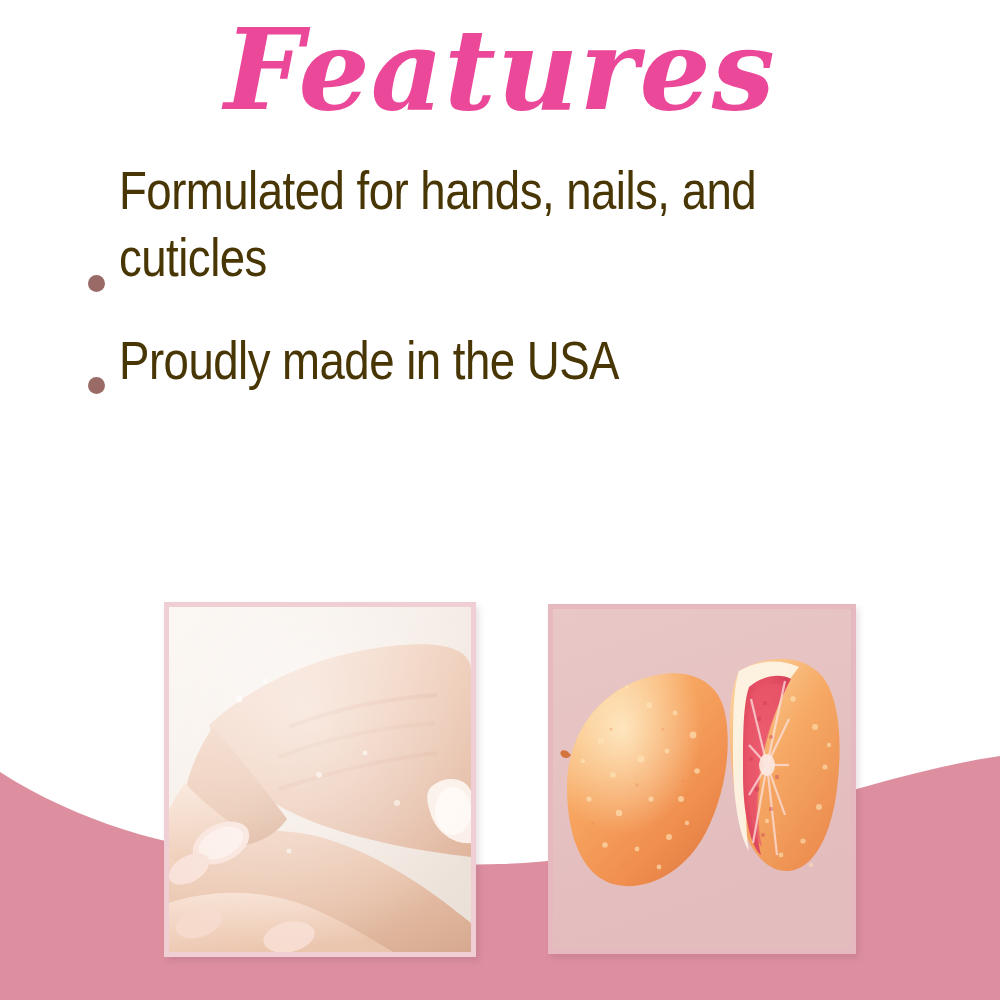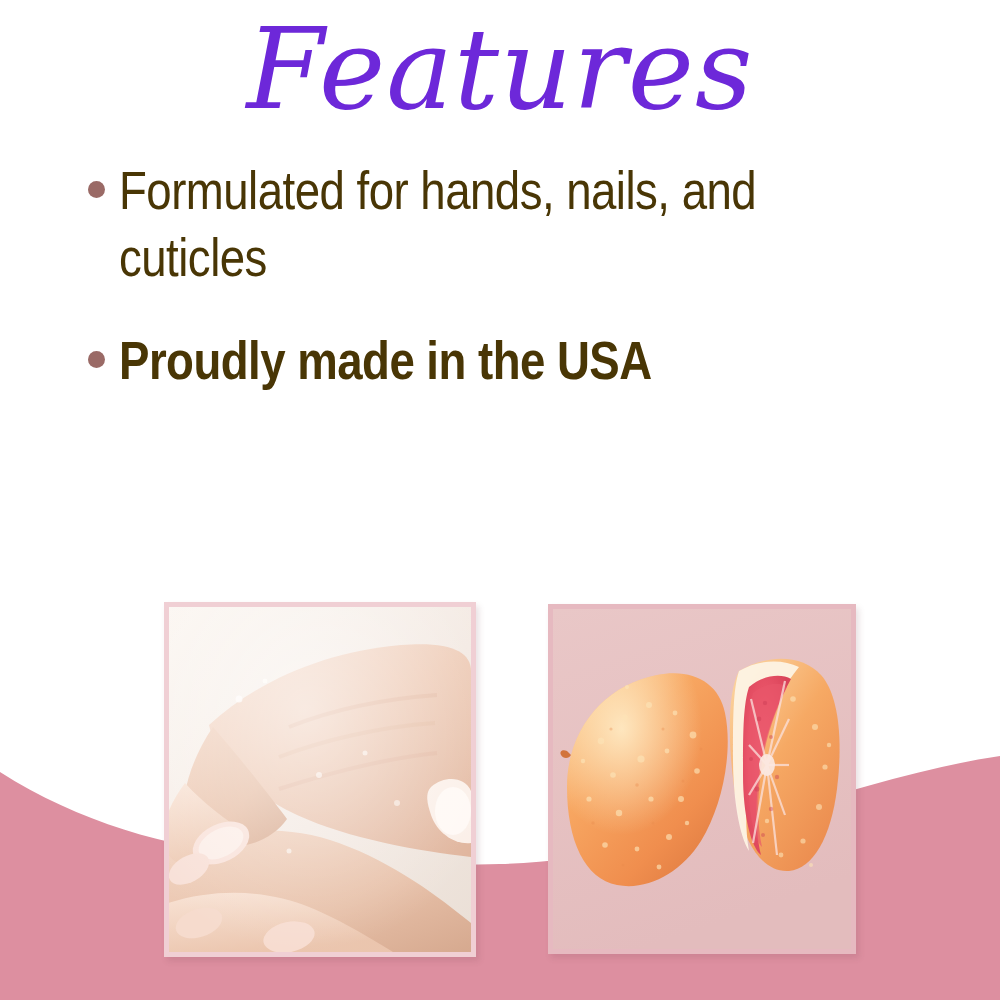--- a/index.html
+++ b/index.html
@@ -55,24 +55,24 @@
   
   .features {
     position: absolute;
     left: 88px;
     top: 158px;
     width: 800px;
     z-index: 5;
   }
   .feature-item {
     display: flex;
-    align-items: flex-start;
+    align-items: flex-end;
     margin-bottom: 36px;
   }
-  .feature-item:last-child { margin-bottom: 0; font-weight: bold; }
+  .feature-item:last-child { margin-bottom: 0; }
 
   .bullet-dot {
     flex: 0 0 auto;
     width: 17px;
     height: 17px;
     border-radius: 50%;
     background: #9a6a66;
     margin-top: 23px;
     margin-right: 14px;
   }
@@ -121,21 +121,21 @@
 <body>
 
 <div id="stage">
 
   <div class="wave-layer">
     <svg width="1000" height="260" viewBox="0 0 1000 260" preserveAspectRatio="none">
       <path id="wave-path" d="M0,32 C150,128 330,128 500,124 C670,120 860,36 1000,16 L1000,260 L0,260 Z" fill="#dd8fa0"></path>
     </svg>
   </div>
 
-  <div class="title" style="color: #6d28d9;">Features</div>
+  <div class="title" style="color: #ec4899; font-weight: bold;">Features</div>
 
   <div class="features">
 
     <div class="feature-item">
       <span class="bullet-dot" style="background: rgb(154, 106, 102);"></span>
       <span class="feature-text" style="color: rgb(73, 54, 5);">Formulated for hands, nails, and cuticles</span>
     </div>
 
 
     <div class="feature-item">

